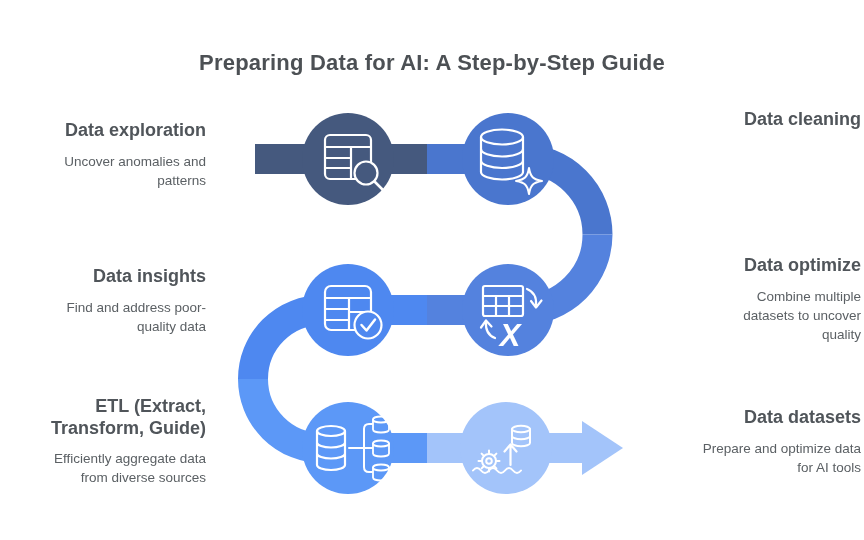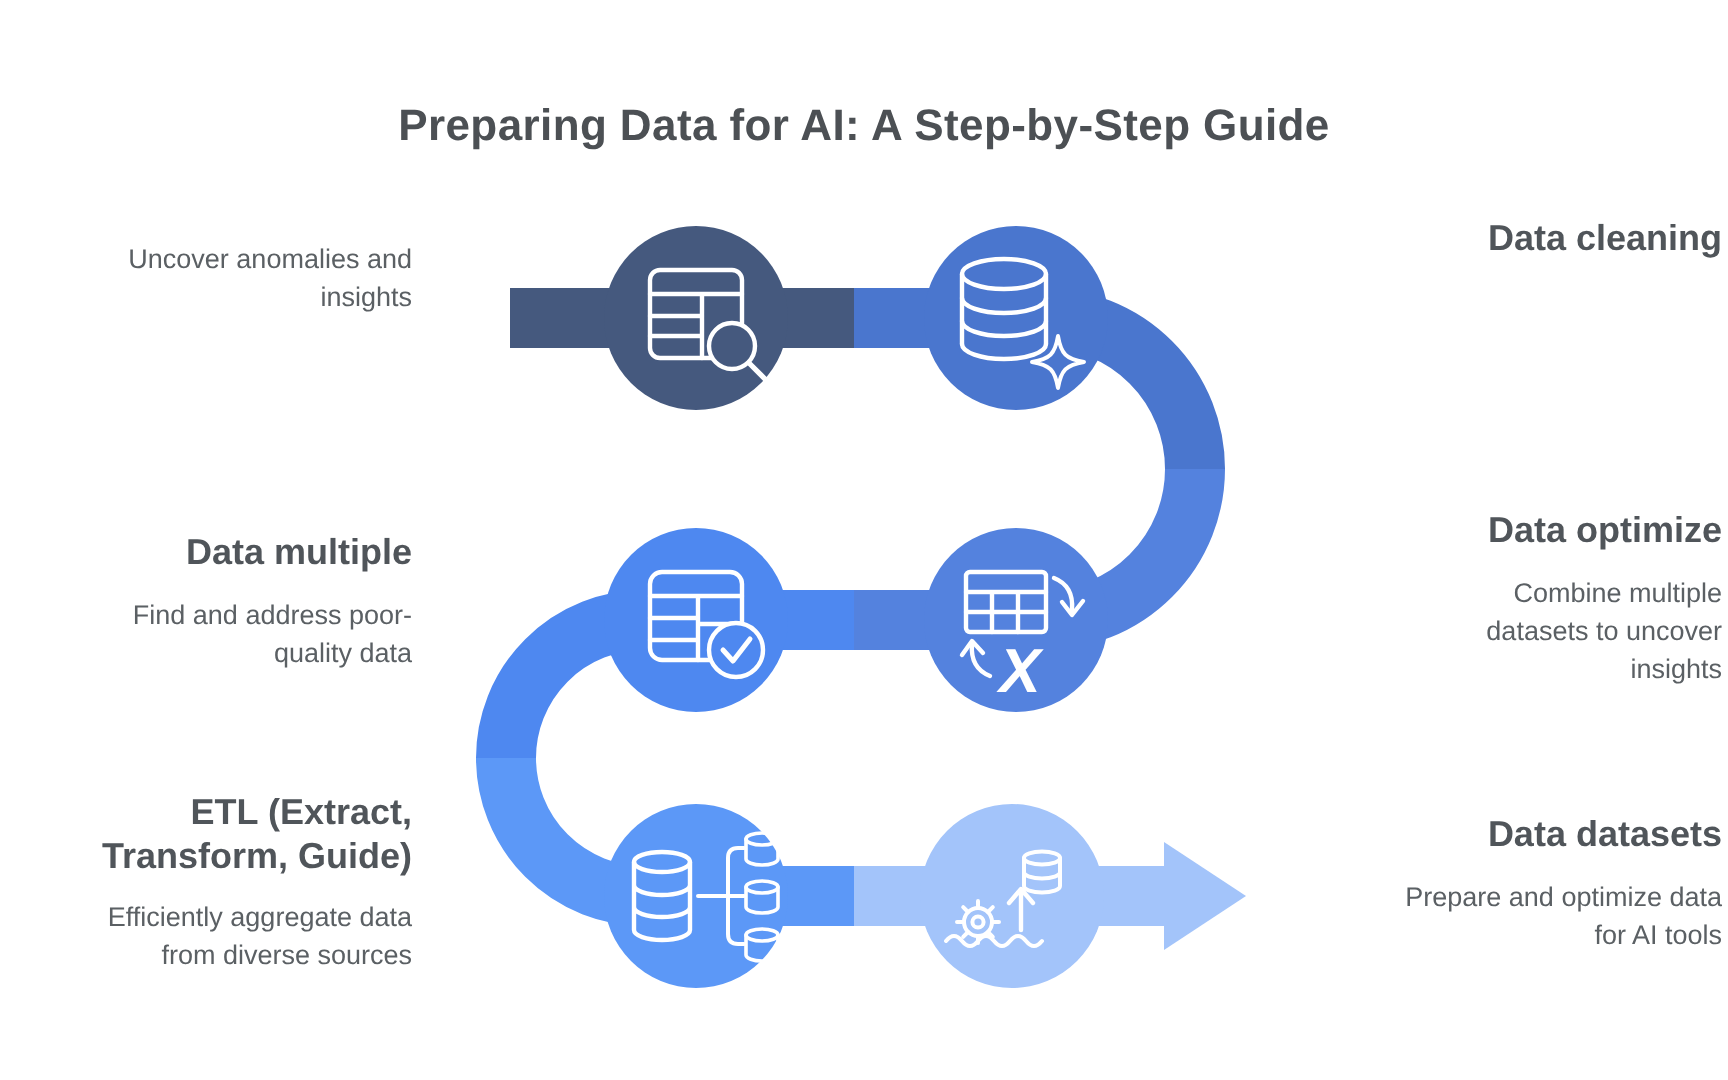--- a/index.html
+++ b/index.html
@@ -96,39 +96,40 @@
       <path d="M512,429 V443 M530,429 V443 M512,443 A9,3.2 0 0 0 530,443 M512,436 A9,3.2 0 0 0 530,436"></path>
       <path d="M510.5,465 V446 M504.5,451.5 L510.5,444.5 L516.5,451.5" stroke-width="2.2"></path>
       <circle cx="489" cy="461" r="7"></circle>
       <circle cx="489" cy="461" r="2.8"></circle>
       <path d="M496,461 L499.5,461 M494,466 L496.4,468.4 M489,468 L489,471.5 M484,466 L481.6,468.4 M482,461 L478.5,461 M484,456 L481.6,453.6 M489,454 L489,450.5 M494,456 L496.4,453.6"></path>
       <path d="M473,470.5 q4,-5 8,0 t8,0 t8,0 t8,0 t8,0 t8,0"></path>
     </g>
   </svg>
 
   <div class="step-text left" style="top:120px">
+    <h2 class="step-title">Data exploration</h2>
     <p class="step-desc">Uncover anomalies and
-insights</p>
+patterns</p>
   </div>
 
   <div class="step-text right" style="top:109px">
     <h2 class="step-title">Data cleaning</h2>
   </div>
 
   <div class="step-text left" style="top:266px">
-    <h2 class="step-title">Data multiple</h2>
+    <h2 class="step-title">Data insights</h2>
     <p class="step-desc">Find and address poor-
 quality data</p>
   </div>
 
   <div class="step-text right" style="top:255px">
     <h2 class="step-title">Data optimize</h2>
     <p class="step-desc">Combine multiple
 datasets to uncover
-insights</p>
+quality</p>
   </div>
 
   <div class="step-text left" style="top:396px">
     <h2 class="step-title">ETL (Extract,
 Transform, Guide)</h2>
     <p class="step-desc">Efficiently aggregate data
 from diverse sources</p>
   </div>
 
   <div class="step-text right" style="top:407px">

